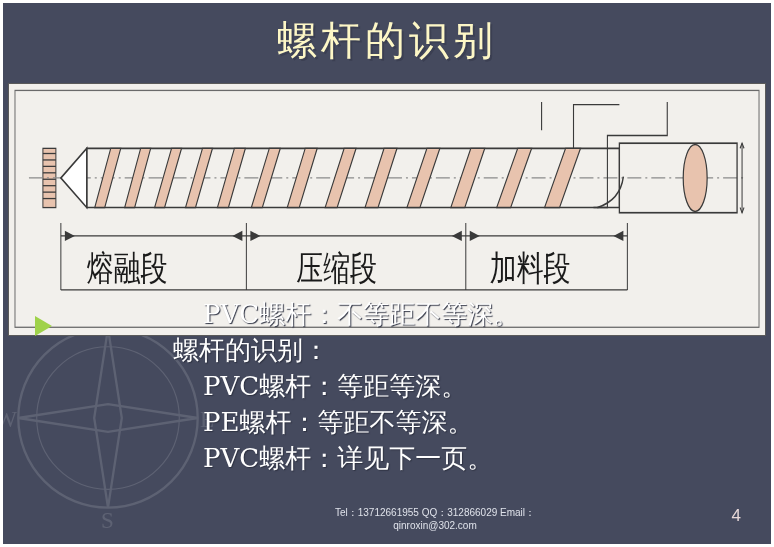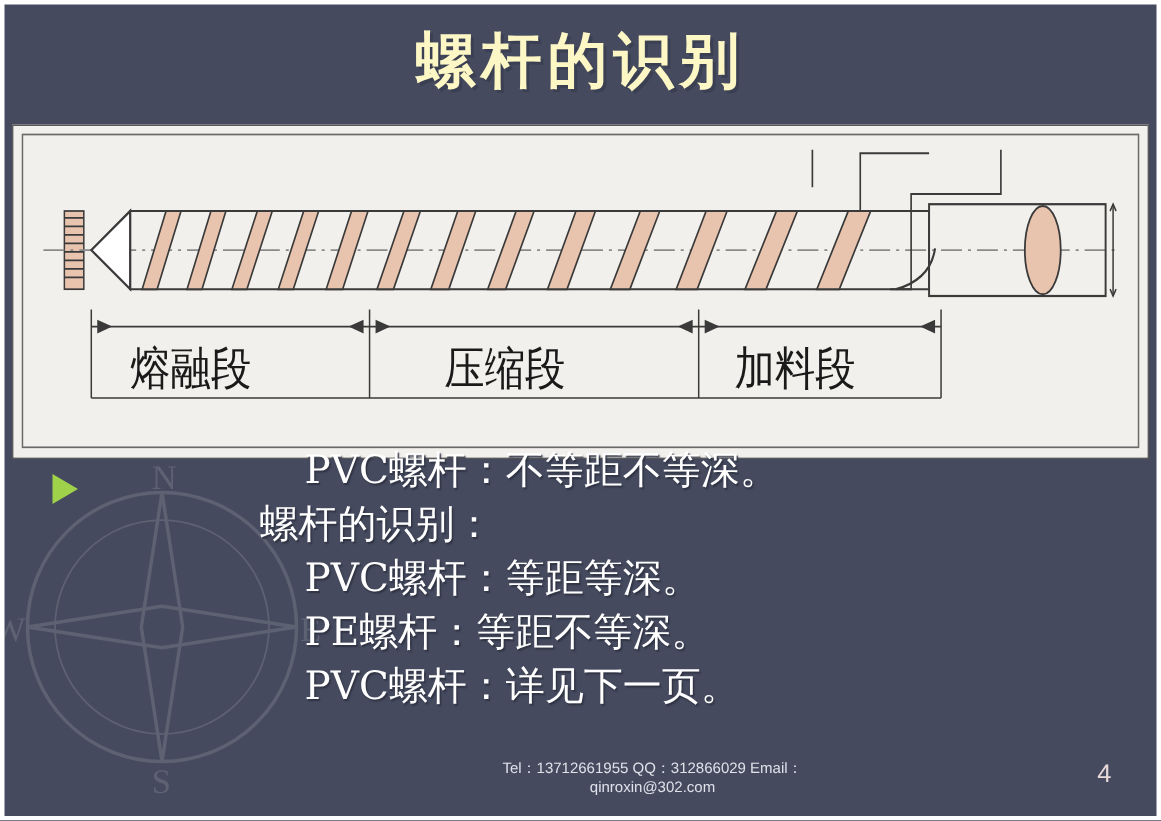--- a/index.html
+++ b/index.html
@@ -23,30 +23,30 @@
     width:230px;height:230px;
     opacity:.13;
     pointer-events:none;
   }
   .title-bar{
     position:absolute;left:0;top:0;width:768px;height:75px;
     display:flex;align-items:center;justify-content:center;
   }
   .title-text{
     font-family:"DejaVu Serif","Liberation Serif",serif;
-    font-weight:bold;
+    font-weight:normal;
     font-size:40px;
     color:#fdf7c6;
     letter-spacing:4px;
     text-shadow:2px 2px 0 #3b3f52;
   }
   .figure-box{
     position:absolute;
     left:5px;top:80px;
-    width:758px;height:223px;
+    width:758px;height:253px;
     background:#f2f0ec;
     border:1px solid #5a5a5a;
     box-sizing:border-box;
     text-decoration:underline;
   }
   .fig-svg{display:block;width:100%;height:100%;}
   .body-area{
     position:absolute;left:0;top:285px;width:768px;height:225px;
   }
   .bullet-marker{

